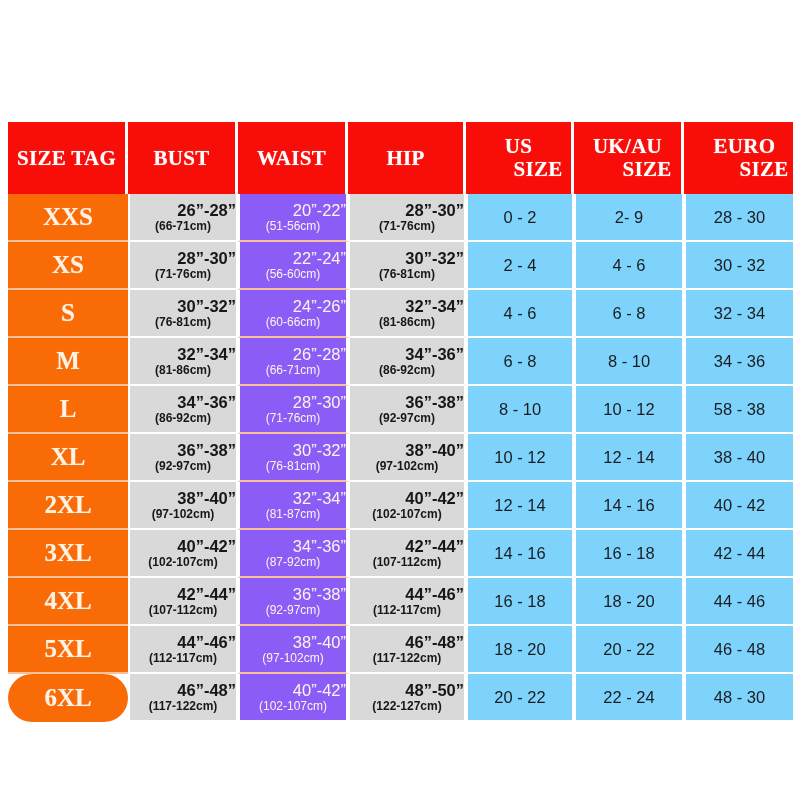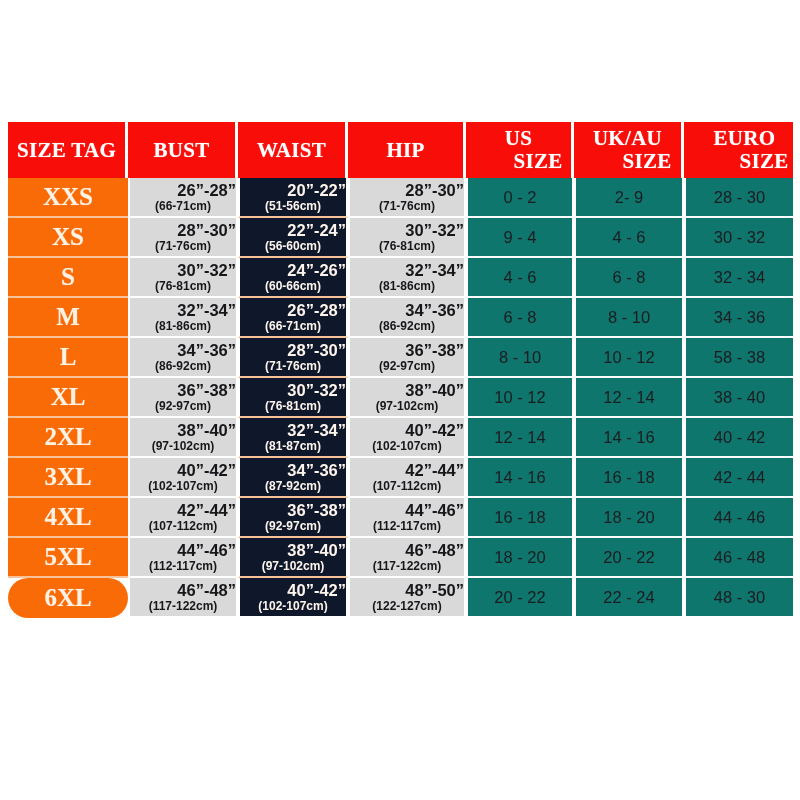--- a/index.html
+++ b/index.html
@@ -39,36 +39,36 @@
   col.c-sizetag { width: 120px; }
   col.c-bust    { width: 110px; }
   col.c-waist   { width: 110px; }
   col.c-hip     { width: 118px; }
   col.c-us      { width: 108px; }
   col.c-uk      { width: 110px; }
   col.c-euro    { width: 109px; }
 
   
   thead th {
-    height: 56px;
+    height: 72px;
     background: #f90d09;
     color: #ffffff;
     font-family: "Liberation Serif", serif;
     font-weight: bold;
     font-size: 21px;
     letter-spacing: 0.3px;
     line-height: 1.08;
     border-right: 3px solid #ffffff;
     text-shadow: 0 0 1px rgba(255,255,255,0.55);
   }
   thead th.last { border-right: none; padding-left: 12px; }
   thead th .hl2 { display: block; margin-left: 39px; }
 
   
-  tbody tr { height: 40px; }
+  tbody tr { height: 48px; }
 
   td.sizetag {
     background: #f96b07;
     color: #fdf2e4;
     font-family: "Liberation Serif", serif;
     font-weight: bold;
     font-size: 25px;
     border-bottom: 2px solid #f7c29a;
     text-shadow: 0 0 1px rgba(255,255,255,0.4);
   }
@@ -79,33 +79,33 @@
     color: #16171a;
     font-weight: bold;
     font-size: 16.5px;
     line-height: 1.14;
     border-bottom: 2px solid #ffffff;
     border-right: 2px solid #ffffff;
     border-left: 2px solid #ffffff;
   }
 
   td.meas-orange {
-    background: #0f172a;
+    background: #8b5cf6;
     color: #fdf5ec;
-    font-weight: bold;
+    font-weight: normal;
     font-size: 16.5px;
     line-height: 1.14;
     border-bottom: 2px solid #f7c29a;
     border-right: 2px solid #ffffff;
     border-left: 2px solid #ffffff;
   }
   tbody tr:last-child td.meas-orange { border-bottom: 2px solid #ffffff; }
 
   td.plain {
-    background: #0f766e;
+    background: #7dd3fc;
     color: #1b1c1f;
     font-weight: normal;
     font-size: 16.5px;
     border-bottom: 2px solid #ffffff;
     border-right: 2px solid #ffffff;
     border-left: 2px solid #ffffff;
   }
 
   td .line-in { display: block; text-align: right; }
   td .line-cm { display: block; font-size: 12px; }
@@ -183,21 +183,21 @@
             <span class="line-cm">(71-76cm)</span>
           </td>
           <td class="meas-orange">
             <span class="line-in">22”-24”</span>
             <span class="line-cm">(56-60cm)</span>
           </td>
           <td class="meas">
             <span class="line-in">30”-32”</span>
             <span class="line-cm">(76-81cm)</span>
           </td>
-          <td class="plain"><span class="">9 - 4</span></td>
+          <td class="plain"><span class="">2 - 4</span></td>
           <td class="plain"><span class="">4 - 6</span></td>
           <td class="plain nr"><span class="">30 - 32</span></td>
         </tr>
         <tr>
           <td class="sizetag"><span class="">S</span></td>
           <td class="meas">
             <span class="line-in">30”-32”</span>
             <span class="line-cm">(76-81cm)</span>
           </td>
           <td class="meas-orange">

